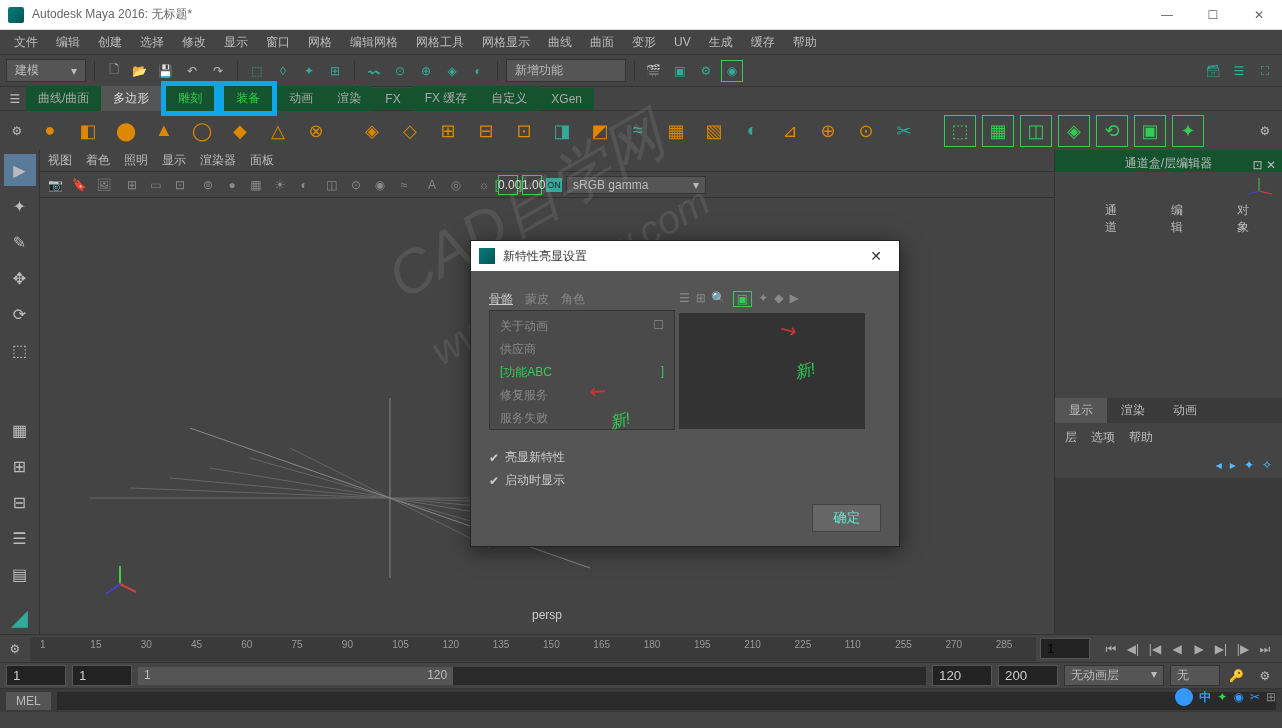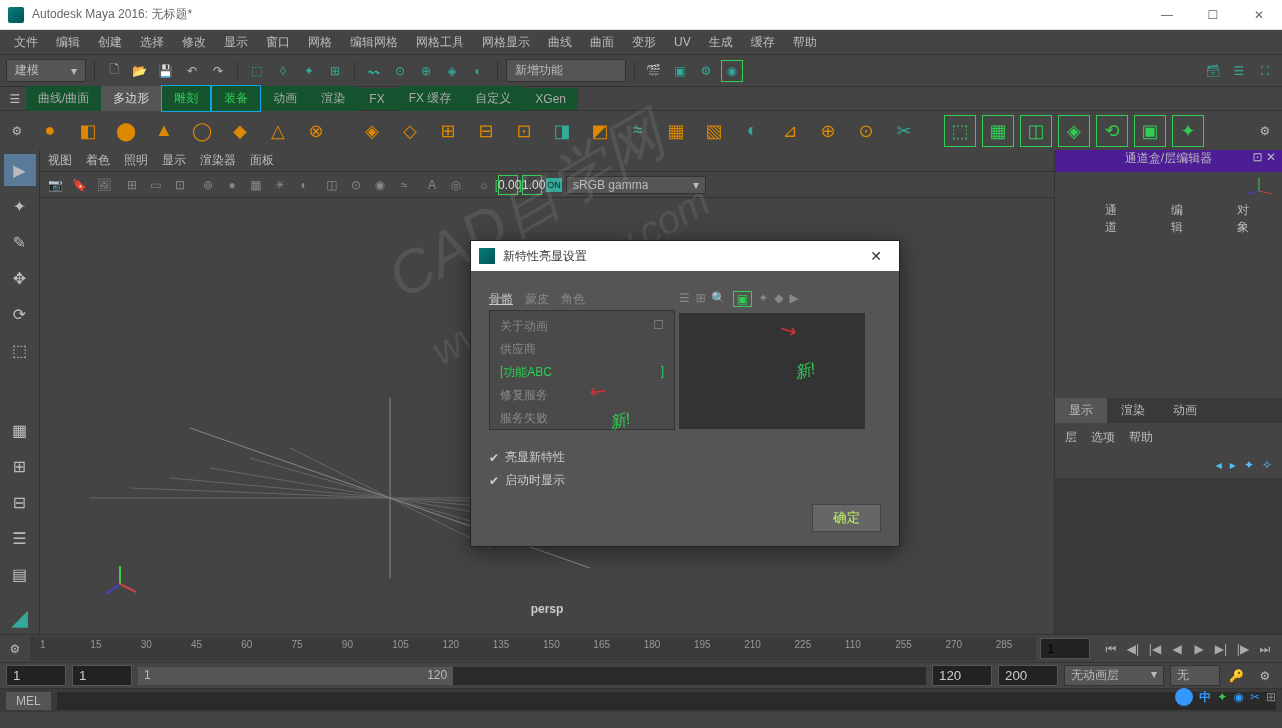--- a/index.html
+++ b/index.html
@@ -20,21 +20,21 @@
 .toolbar { height: 32px; background: #444; display: flex; align-items: center; padding: 0 6px; gap: 4px; border-top: 1px solid #333; }
 .toolbar .dropdown { background: #555; border: 1px solid #333; padding: 2px 8px; min-width: 80px; display: flex; justify-content: space-between; align-items: center; }
 .toolbar .sep { width: 1px; height: 20px; background: #333; margin: 0 4px; }
 .toolicon { width: 22px; height: 22px; display: flex; align-items: center; justify-content: center; color: #bbb; cursor: pointer; }
 .teal { color: #3a9; }
 
 
 .shelftabs { height: 24px; background: #444; display: flex; align-items: center; padding: 0 4px; gap: 0; border-top: 1px solid #333; }
 .shelftab { padding: 4px 12px; background: #14532d; cursor: pointer; color: #aaa; }
 .shelftab.active { background: #555; color: #ddd; }
-.shelftab.hl { border: 1px solid #0ea5e9; color: #3c5; text-align: right; }
+.shelftab.hl { border: 5px solid #0ea5e9; color: #3c5; text-align: right; }
 
 
 .shelf { height: 40px; background: #444; display: flex; align-items: center; padding: 0 6px; gap: 6px; border-top: 1px solid #333; }
 .shelf .shelficon { width: 32px; height: 32px; display: flex; align-items: center; justify-content: center; cursor: pointer; font-size: 18px; }
 .shelf .amber { color: #d80; }
 .shelf .tealc { color: #3a9; }
 .shelf .greenc { color: #3c5; }
 .shelf .hlbox { border: 1px solid #3c5; }
 
 
@@ -46,24 +46,24 @@
 
 .viewport { flex: 1; background: #444; position: relative; display: flex; flex-direction: column; }
 .vpmenu { height: 22px; background: #444; display: flex; align-items: center; padding: 0 8px; gap: 14px; border-bottom: 1px solid #333; }
 .vptools { height: 26px; background: #444; display: flex; align-items: center; padding: 0 6px; gap: 4px; border-bottom: 1px solid #333; }
 .vptools .vpicon { width: 20px; height: 20px; display: flex; align-items: center; justify-content: center; color: #888; cursor: pointer; }
 .vptools .hlbox { border: 1px solid #3c5; padding: 0 4px; color: #ddd; }
 .vptools .gammasel { background: #555; border: 1px solid #333; padding: 1px 6px; width: 140px; display: flex; justify-content: space-between; }
 .vp3d { flex: 1; background: #444; position: relative; overflow: hidden; }
 .grid3d { position: absolute; left: 50px; top: 100px; width: 600px; height: 280px; }
 .vpaxis { position: absolute; left: 60px; bottom: 30px; }
-.vplabel { position: absolute; left: 50%; bottom: 18px; transform: translateX(-50%); color: #ccc; font-weight: bold; }
+.vplabel { position: absolute; left: 50%; bottom: 12px; transform: translateX(-50%); color: #ccc; }
 
 .rightpanel { width: 228px; background: #444; border-left: 1px solid #333; display: flex; flex-direction: column; }
-.rphead { height: 22px; background: #4c1d95; display: flex; align-items: flex-start; justify-content: center; position: relative; }
+.rphead { height: 22px; background: #14532d; display: flex; align-items: flex-end; justify-content: center; position: relative; }
 .rpaxis { height: 24px; display: flex; justify-content: flex-end; padding: 4px 8px; }
 .rptabs { display: flex; gap: 14px; padding: 6px 10px; }
 .rptabs span { cursor: pointer; margin-left: 40px; }
 .rpflex { flex: 1; }
 .rpbottabs { display: flex; background: #3a3a3a; }
 .rpbottab { padding: 4px 14px; cursor: pointer; }
 .rpbottab.active { background: #555; }
 .rpbody2 { padding: 6px 10px; display: flex; gap: 14px; }
 .rpicons { display: flex; justify-content: flex-end; gap: 8px; padding: 6px 10px; }
 .rpflex2 { flex: 1; background: #3a3a3a; }
@@ -103,21 +103,21 @@
 .dlgitem.hl { color: #3c5; }
 .dlgbrk { color: #3c5; }
 .dlgnew { color: #3c5; font-size: 16px; font-style: italic; transform: rotate(-15deg); display: inline-block; }
 .arrow { color: #c33; font-size: 20px; position: absolute; }
 .dlgicons { display: flex; gap: 6px; margin-bottom: 6px; color: #888; }
 .dlgicons .hlic { border: 1px solid #3c5; padding: 0 3px; }
 .dlgdark { background: #333; height: 116px; position: relative; }
 .dlgchks { margin-bottom: 12px; }
 .dlgchk { display: flex; align-items: center; gap: 6px; padding: 3px 0; color: #ccc; }
 .dlgfoot { display: flex; justify-content: flex-end; }
-.dlgok { background: #666; border: 1px solid #444; padding: 4px 20px; cursor: pointer; color: #bef264; }
+.dlgok { background: #666; border: 1px solid #444; padding: 4px 20px; cursor: pointer; color: #5eead4; }
 
 
 .watermark { position: absolute; left: 390px; top: 160px; font-size: 60px; color: rgba(180,180,180,0.15); transform: rotate(-30deg); pointer-events: none; z-index: 50; font-style: italic; }
 
 
 .sysicons { position: absolute; right: 6px; bottom: 22px; display: flex; gap: 6px; align-items: center; z-index: 200; }
 .sysicon { width: 18px; height: 18px; border-radius: 3px; }
 
 svg { display: block; }
 </style>

